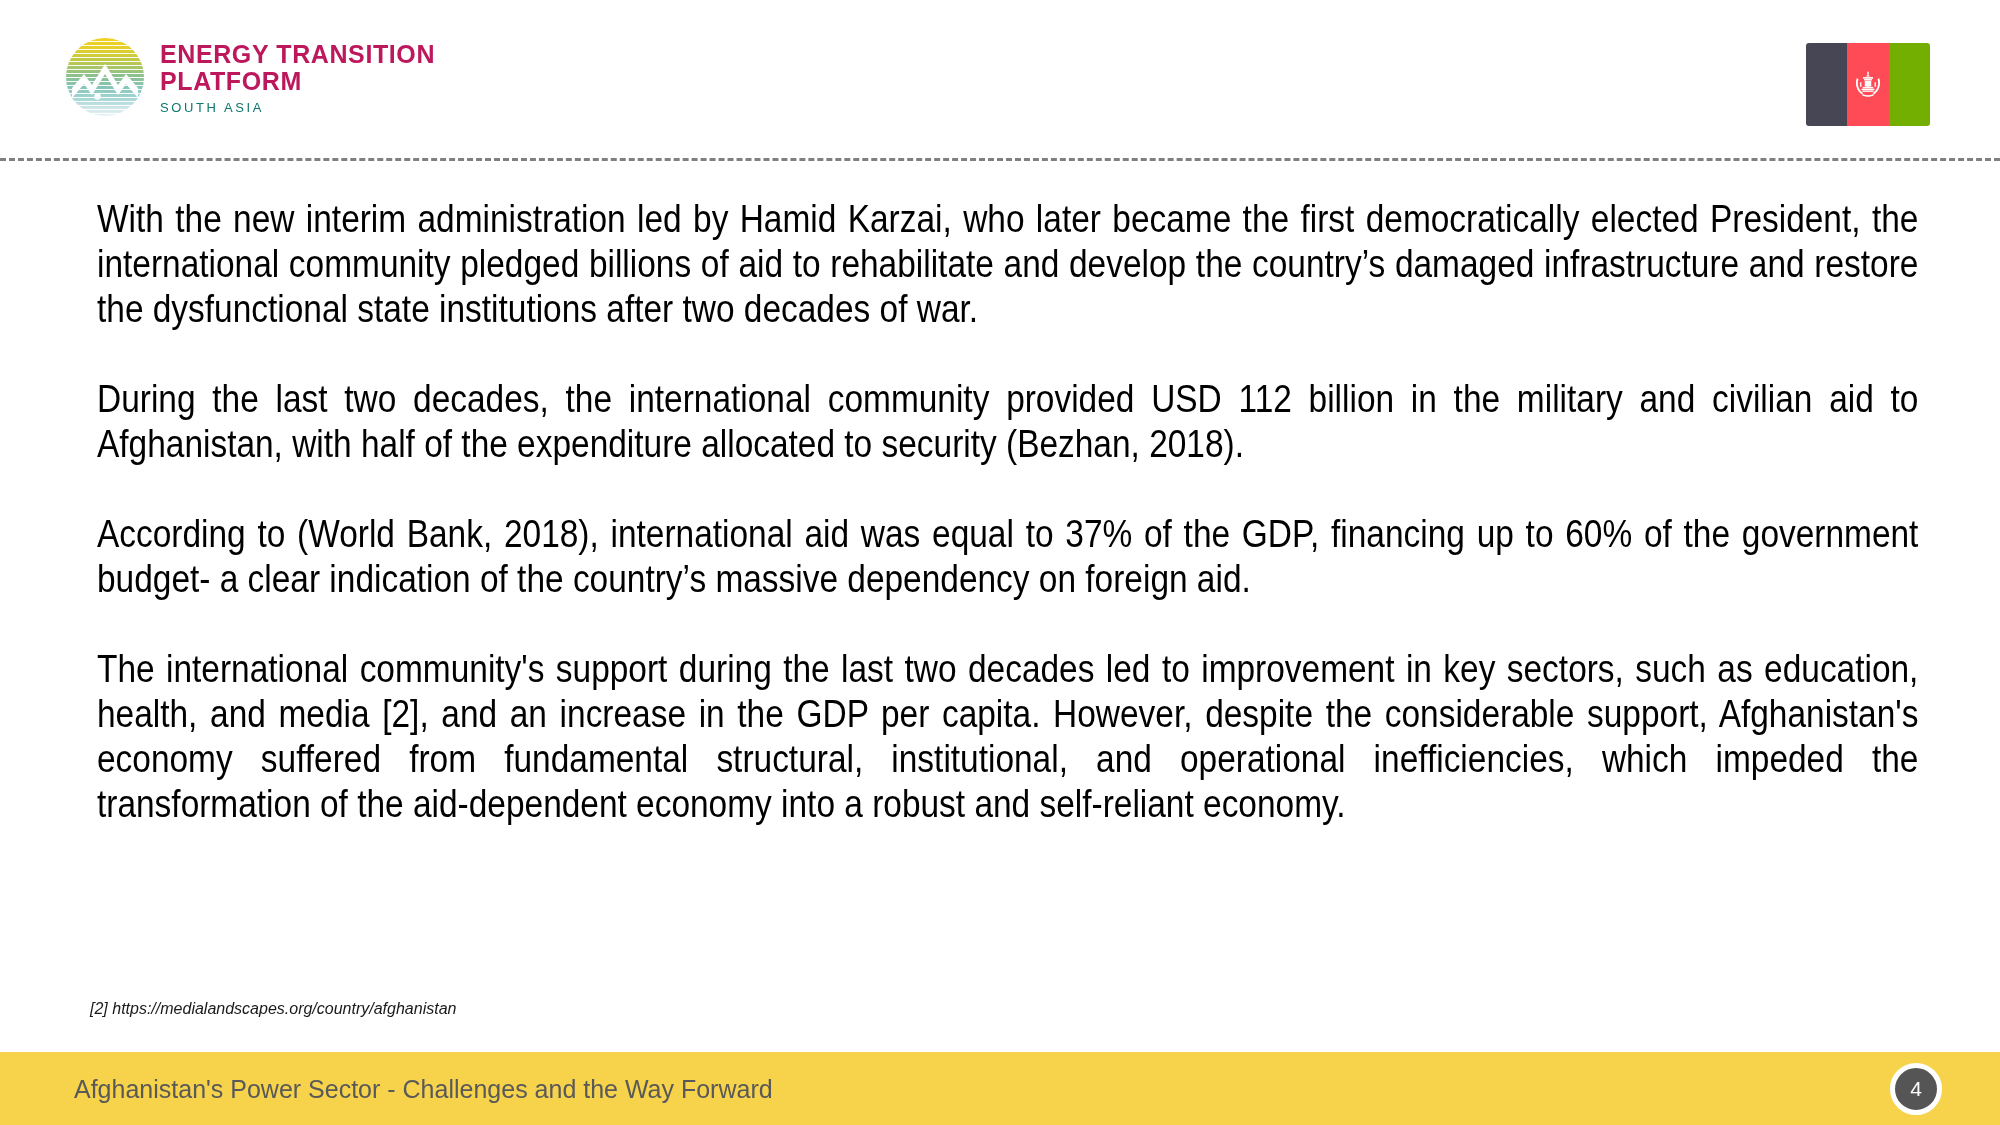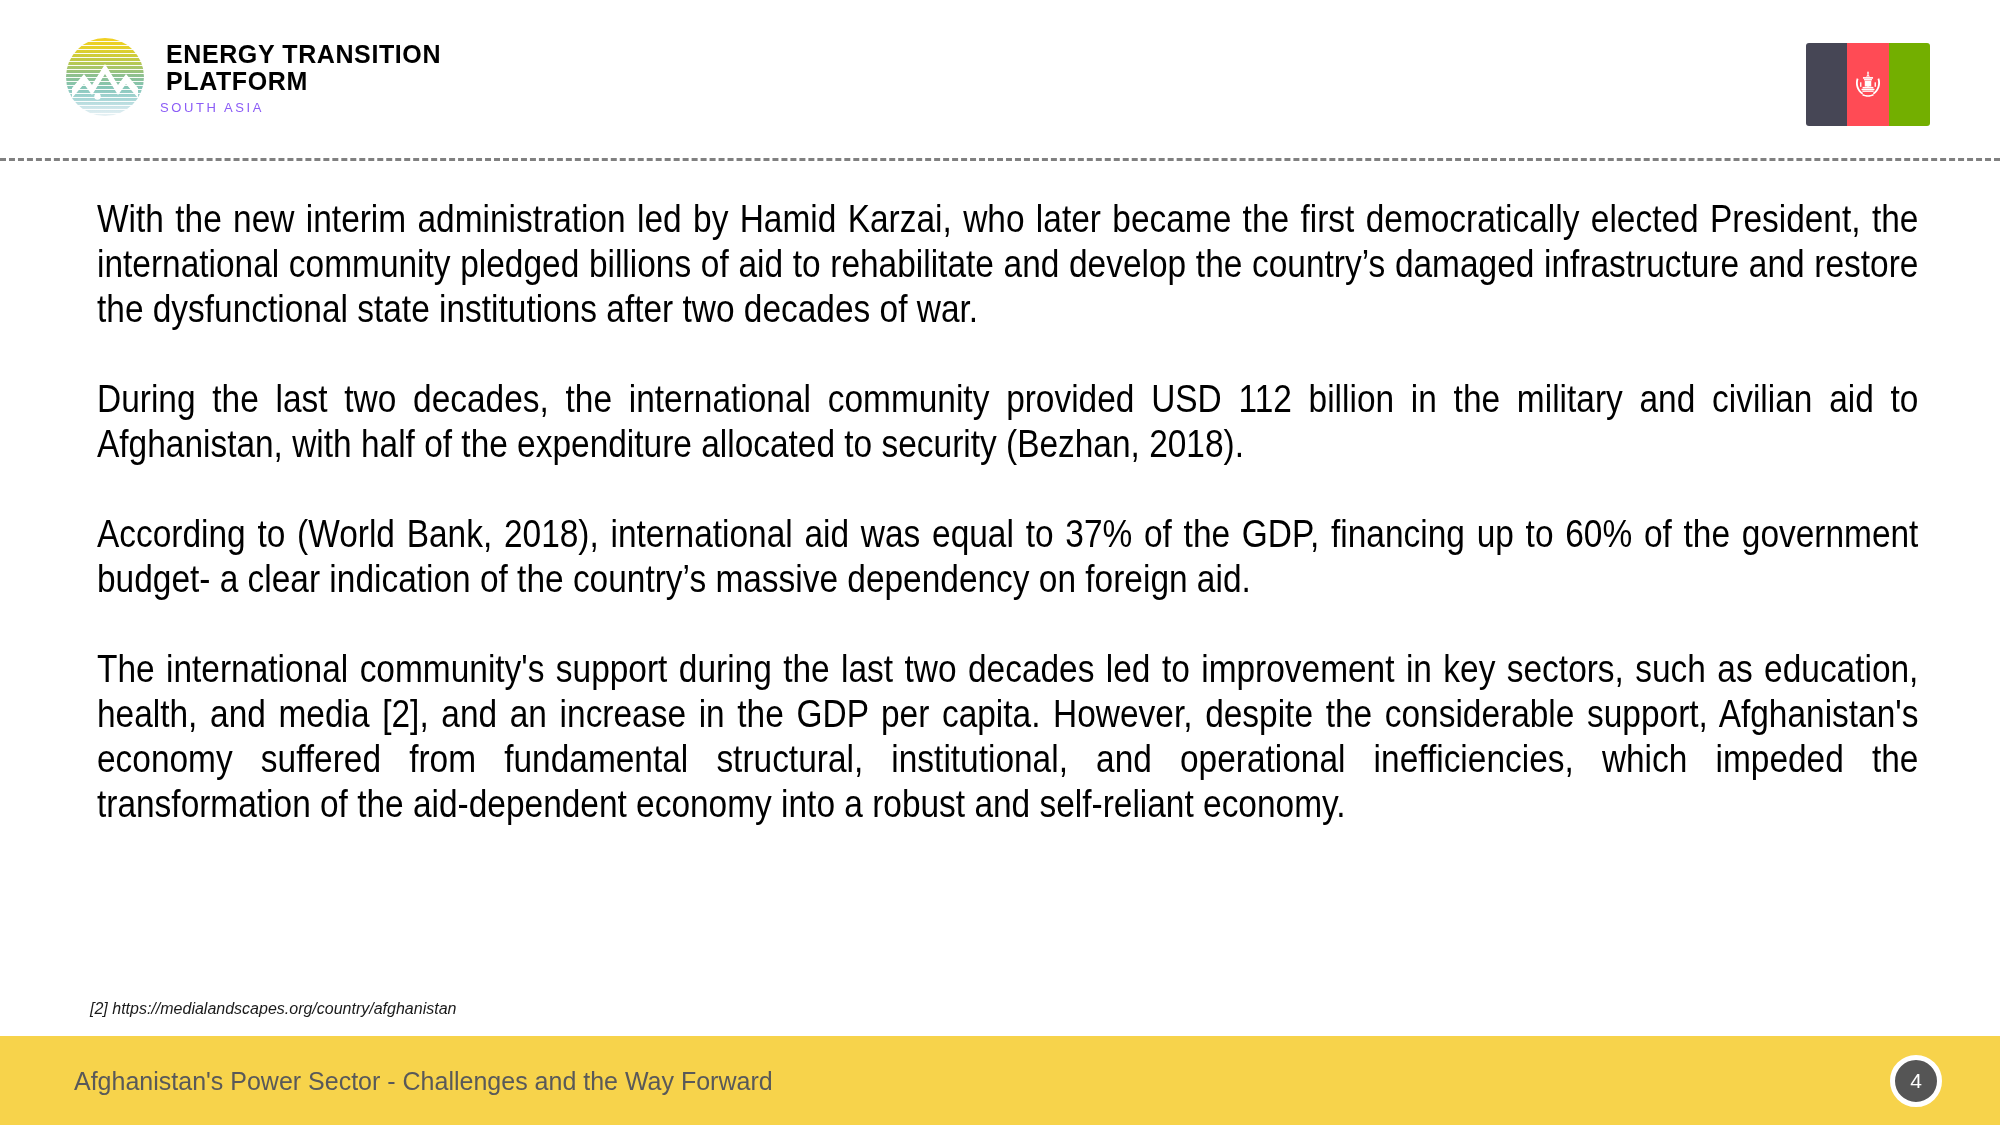--- a/index.html
+++ b/index.html
@@ -78,31 +78,30 @@
     display: flex;
     flex-direction: column;
     justify-content: center;
     padding-top: 2px;
   }
   .logo-line1, .logo-line2 {
     font-family: "Liberation Sans", sans-serif;
     font-weight: 700;
     font-size: 25px;
     letter-spacing: 0.6px;
-    color: #000000;
+    color: #be185d;
     line-height: 1.08;
     white-space: nowrap;
-    margin-left: 6px;
   }
   .logo-sub {
     font-family: "Liberation Sans", sans-serif;
     font-weight: 400;
     font-size: 13px;
     letter-spacing: 2.6px;
-    color: #8b5cf6;
+    color: #0f766e;
     margin-top: 5px;
     white-space: nowrap;
   }
 
   
   .flag {
     position: absolute;
     right: 70px;
     top: 43px;
     width: 124px;
@@ -167,21 +166,21 @@
     color: #1a1a1a;
     white-space: nowrap;
   }
 
   
   .footer {
     position: absolute;
     left: 0;
     bottom: 0;
     width: 2000px;
-    height: 89px;
+    height: 73px;
     background: #f7d34b;
   }
   .footer-title {
     position: absolute;
     left: 74px;
     top: 50%;
     transform: translateY(-50%);
     font-family: "Liberation Sans", sans-serif;
     font-size: 25px;
     color: #595959;

